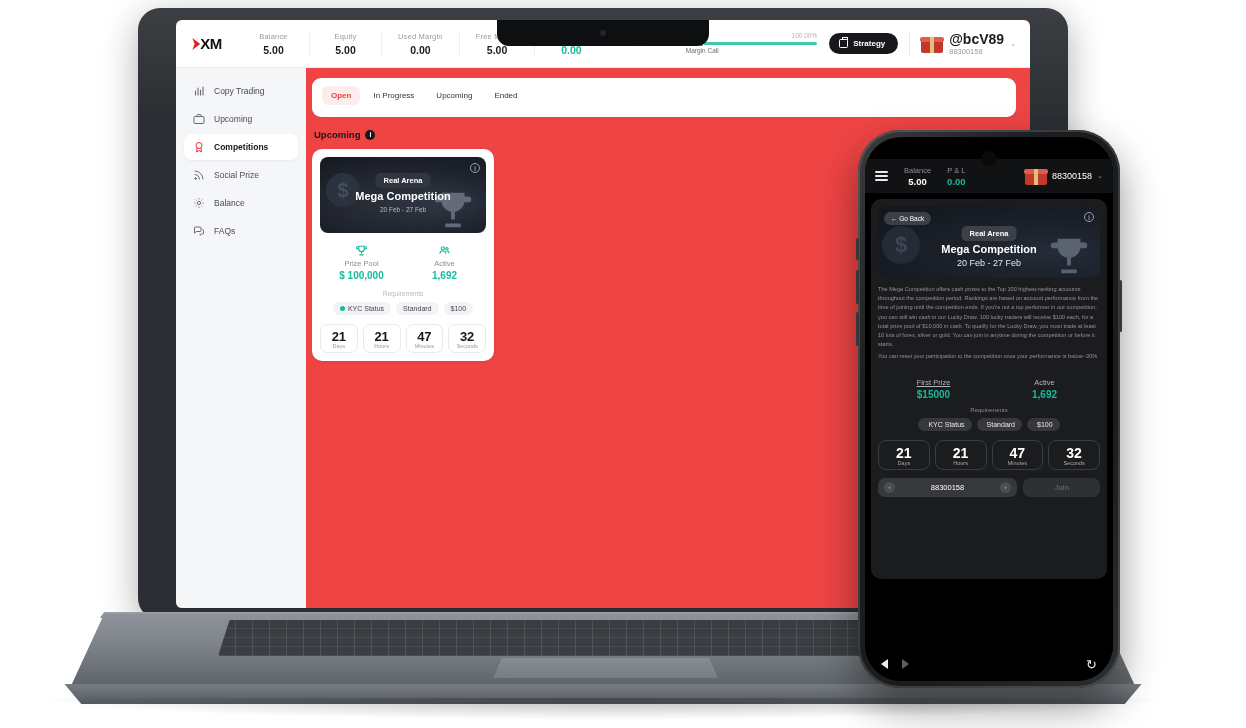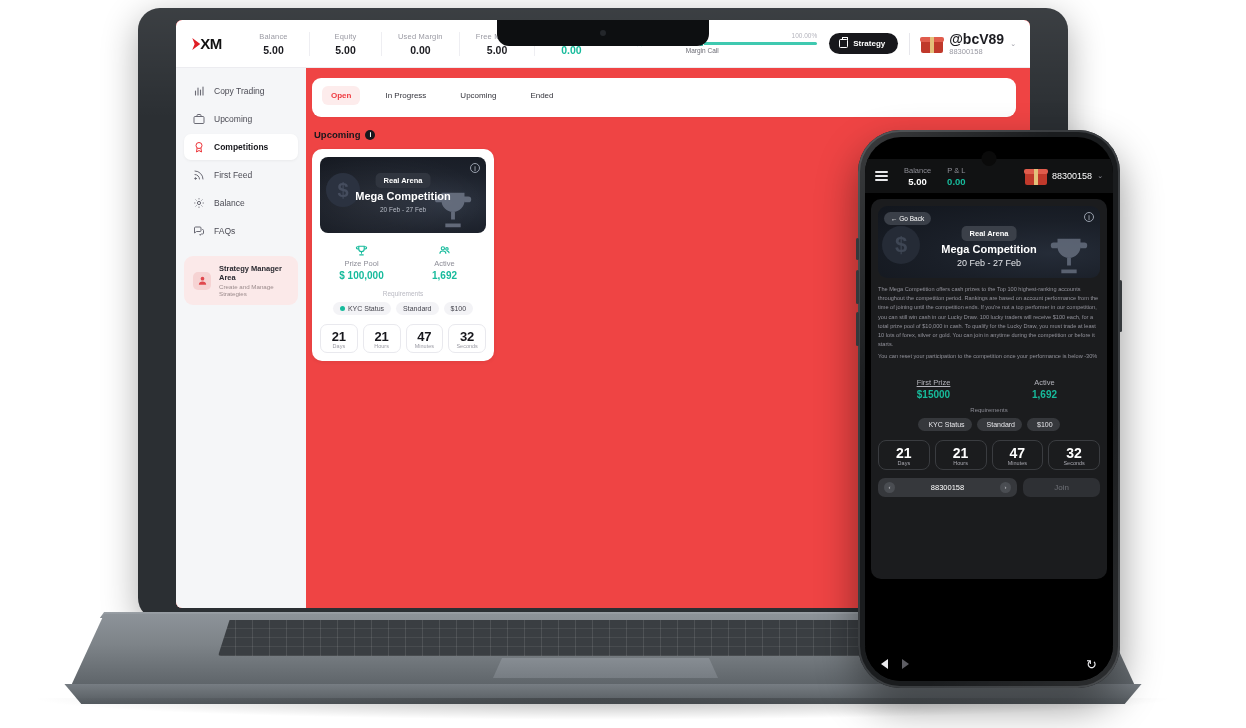--- a/index.html
+++ b/index.html
@@ -128,21 +128,21 @@
   .sma { margin-top:12px; background:#fbe9e9; border-radius:9px; padding:8px 9px; display:flex; gap:8px; align-items:center; cursor:pointer;}
   .sma-ico { width:18px; height:18px; border-radius:5px; background:#f6d3d3; display:flex;align-items:center;justify-content:center;color:#e0484e;flex-shrink:0;}
   .sma .t1 { font-size:7.5px; font-weight:bold; color:#2a2a31; }
   .sma .t2 { font-size:6.2px; color:#9b8b8c; margin-top:1px;}
 
   .content { flex:1; padding:10px 14px 0 6px; min-width:0; }
   .tabcard { background:#fff; border-radius:9px; padding:0 0 10px; box-shadow:0 1px 2px rgba(0,0,0,.03);}
   .tabs { display:flex; border-bottom:1px solid #f0f0f3; padding:0 6px;}
   .tab { font-size:8.5px; color:#a5a5ae; padding:11px 14px 9px; cursor:pointer; }
   .tab.active { color:#18181d; font-weight:bold; border-bottom:2px solid #18181d;}
-  .subtabs { display:flex; gap:16px; padding:8px 10px 2px;}
+  .subtabs { display:flex; gap:4px; padding:8px 10px 2px;}
   .subtab { font-size:8px; color:#33333b; padding:5px 9px; border-radius:6px; cursor:pointer;}
   .subtab.active { color:#ef3b41; background:#fdecec; font-weight:bold;}
 
   .sec-title { display:flex; align-items:center; gap:5px; margin:12px 0 9px 2px; }
   .sec-title .t { font-size:9.5px; font-weight:bold; color:#17171c;}
   .badge-i { width:10px;height:10px;border-radius:50%;background:#18181d;color:#fff;font-size:7px;
     display:flex;align-items:center;justify-content:center; font-weight:bold;}
 
   
   .comp-card { width:182px; background:#fff; border-radius:10px; padding:8px; box-shadow:0 1px 4px rgba(0,0,0,.07);}
@@ -363,51 +363,39 @@
               </svg>
               <span>Competitions</span>
             </div>
 
             <div class="nav-item">
               <svg class="nav-ico" viewBox="0 0 24 24" fill="none" stroke="currentColor" stroke-width="2" stroke-linecap="round">
                 <path d="M4 11a9 9 0 0 1 9 9"></path>
                   <path d="M4 4a16 16 0 0 1 16 16"></path>
                   <circle cx="5" cy="19" r="1.5" fill="currentColor"></circle>
               </svg>
-              <span>First Feed</span>
+              <span>Social Prize</span>
             </div>
 
             <div class="nav-item">
               <svg class="nav-ico" viewBox="0 0 24 24" fill="none" stroke="currentColor" stroke-width="2">
                 <circle cx="12" cy="12" r="3.2"></circle>
                 <path d="M12 2.5v2.2M12 19.3v2.2M21.5 12h-2.2M4.7 12H2.5M18.7 5.3l-1.6 1.6M6.9 17.1l-1.6 1.6M18.7 18.7l-1.6-1.6M6.9 6.9 5.3 5.3"></path>
               </svg>
               <span>Balance</span>
             </div>
 
             <div class="nav-item">
               <svg class="nav-ico" viewBox="0 0 24 24" fill="none" stroke="currentColor" stroke-width="2">
                 <path d="M3 6a2 2 0 0 1 2-2h9a2 2 0 0 1 2 2v5a2 2 0 0 1-2 2H7l-4 3z"></path>
                 <path d="M18 9h1a2 2 0 0 1 2 2v5a2 2 0 0 1-2 2h-2l-3 2.5V18"></path>
               </svg>
               <span>FAQs</span>
             </div>
 
-            <div class="sma">
-              <span class="sma-ico">
-                <svg width="11" height="11" viewBox="0 0 24 24" fill="currentColor">
-                    <circle cx="12" cy="8" r="4"></circle>
-                    <path d="M4 21c0-4.4 3.6-7 8-7s8 2.6 8 7z"></path>
-                  </svg>
-              </span>
-              <span>
-                <span class="t1" style="display:block">Strategy Manager Area</span>
-                <span class="t2" style="display:block">Create and Manage Strategies</span>
-              </span>
-            </div>
           </div>
 
           <div class="content">
 
             <div class="tabcard">
               <div class="subtabs">
                 <div class="subtab active">Open</div>
                 <div class="subtab">In Progress</div>
                 <div class="subtab">Upcoming</div>
                 <div class="subtab">Ended</div>

